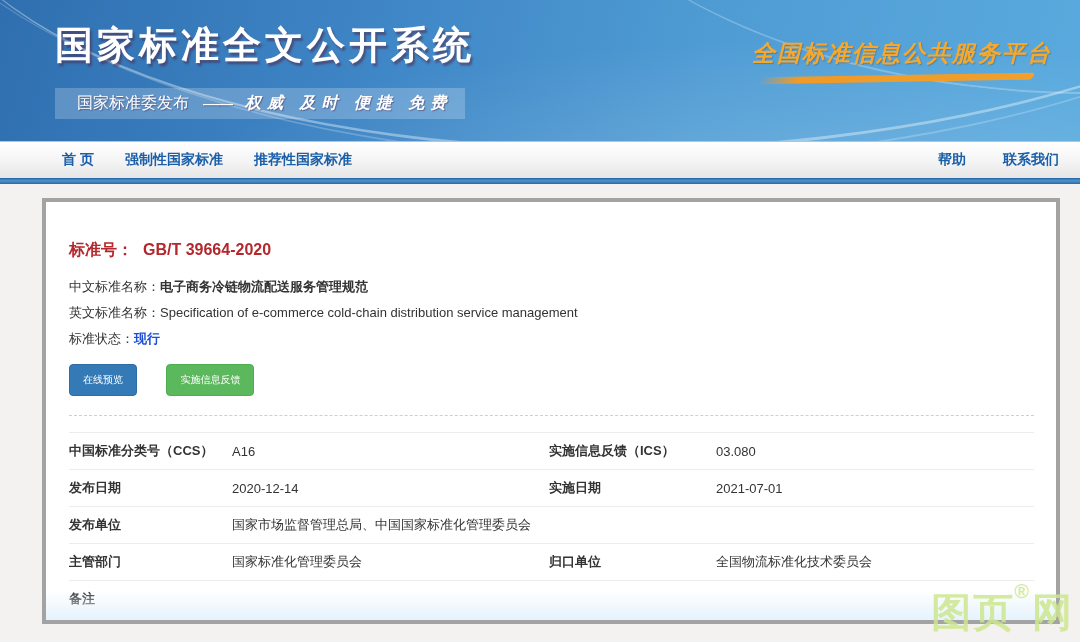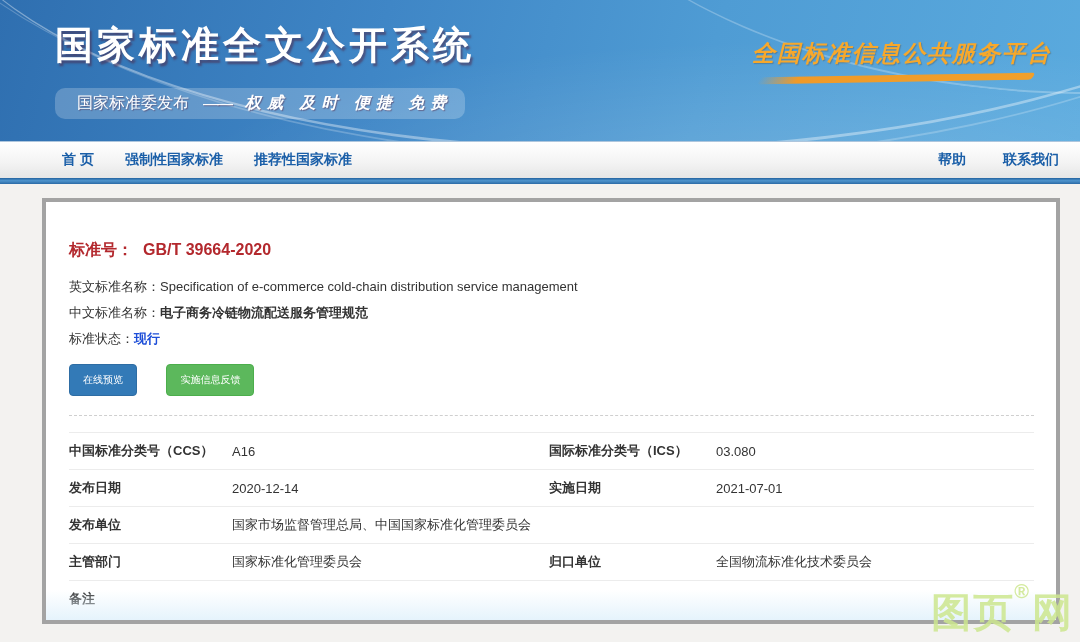--- a/index.html
+++ b/index.html
@@ -17,21 +17,21 @@
   .arc2 { width:1600px; height:760px; top:-600px; left:-140px;
     border-width:0 0 2px 0; border-bottom-color:rgba(255,255,255,.22); transform:rotate(-1deg); }
   .arc3 { width:900px; height:420px; top:-330px; left:560px;
     border-width:0 0 2px 0; border-bottom-color:rgba(255,255,255,.25); transform:rotate(6deg); }
   .site-title { position:absolute; left:55px; top:20px; color:#ffffff;
     font-size:38px; font-weight:bold; letter-spacing:4px;
     text-shadow:2px 3px 2px rgba(82,32,62,.5); }
   .subtitle-bar { position:absolute; left:55px; top:88px; width:410px; height:31px;
     background:rgba(255,255,255,.22); color:#ffffff; font-size:16px;
     display:flex; align-items:center; padding-left:22px;
-    text-shadow:1px 1px 1px rgba(82,32,62,.45);border-radius:10px; }
+    text-shadow:1px 1px 1px rgba(82,32,62,.45); }
   .subtitle-bar .dash { margin:0 14px; letter-spacing:-2px; }
   .subtitle-bar .callig { font-style:italic; font-weight:bold; letter-spacing:6px; }
   .platform { position:absolute; right:28px; top:38px; text-align:right; }
   .platform-text { color:#f7a82b; font-size:23px; font-weight:bold; font-style:italic;
     letter-spacing:2px; text-shadow:1px 1px 1px rgba(70,40,10,.25); }
   .platform-underline { margin-top:6px; margin-left:8px; height:7px; width:272px;
     background:linear-gradient(90deg, rgba(240,154,40,0) 0%, #f09a28 14%, #f0a02c 100%);
     transform:skewX(-30deg) rotate(-1deg); border-radius:3px; }
 
   
@@ -114,38 +114,38 @@
 </div>
 <div class="nav-band"></div>
 
 <div class="page">
   <div class="card">
     <div class="card-inner">
       <div class="std-no">
         <span>标准号：</span><span class="gap"></span><span>GB/T 39664-2020</span>
       </div>
       <div class="meta-line">
-        <span>英文标准名称：</span><span>Specification of e-commerce cold-chain distribution service management</span>
+        <span>中文标准名称：</span><span class="val-bold">电子商务冷链物流配送服务管理规范</span>
       </div>
       <div class="meta-line">
-        <span>中文标准名称：</span><span class="val-bold">电子商务冷链物流配送服务管理规范</span>
+        <span>英文标准名称：</span><span>Specification of e-commerce cold-chain distribution service management</span>
       </div>
       <div class="meta-line">
         <span>标准状态：</span><span class="status">现行</span>
       </div>
       <div class="btn-row">
         <button class="btn btn-blue">在线预览</button>
         <button class="btn btn-green">实施信息反馈</button>
       </div>
       <div class="dotted"></div>
       <div class="tbl">
         <div class="trow">
           <div class="tlabel">中国标准分类号（CCS）</div>
           <div class="tvalue">A16</div>
-          <div class="tlabel">国际标准分类号（ICS）</div>
+          <div class="tlabel">实施信息反馈（ICS）</div>
           <div class="tvalue">03.080</div>
         </div>
         <div class="trow">
           <div class="tlabel">发布日期</div>
           <div class="tvalue">2020-12-14</div>
           <div class="tlabel">实施日期</div>
           <div class="tvalue">2021-07-01</div>
         </div>
         <div class="trow span2">
           <div class="tlabel">发布单位</div>

